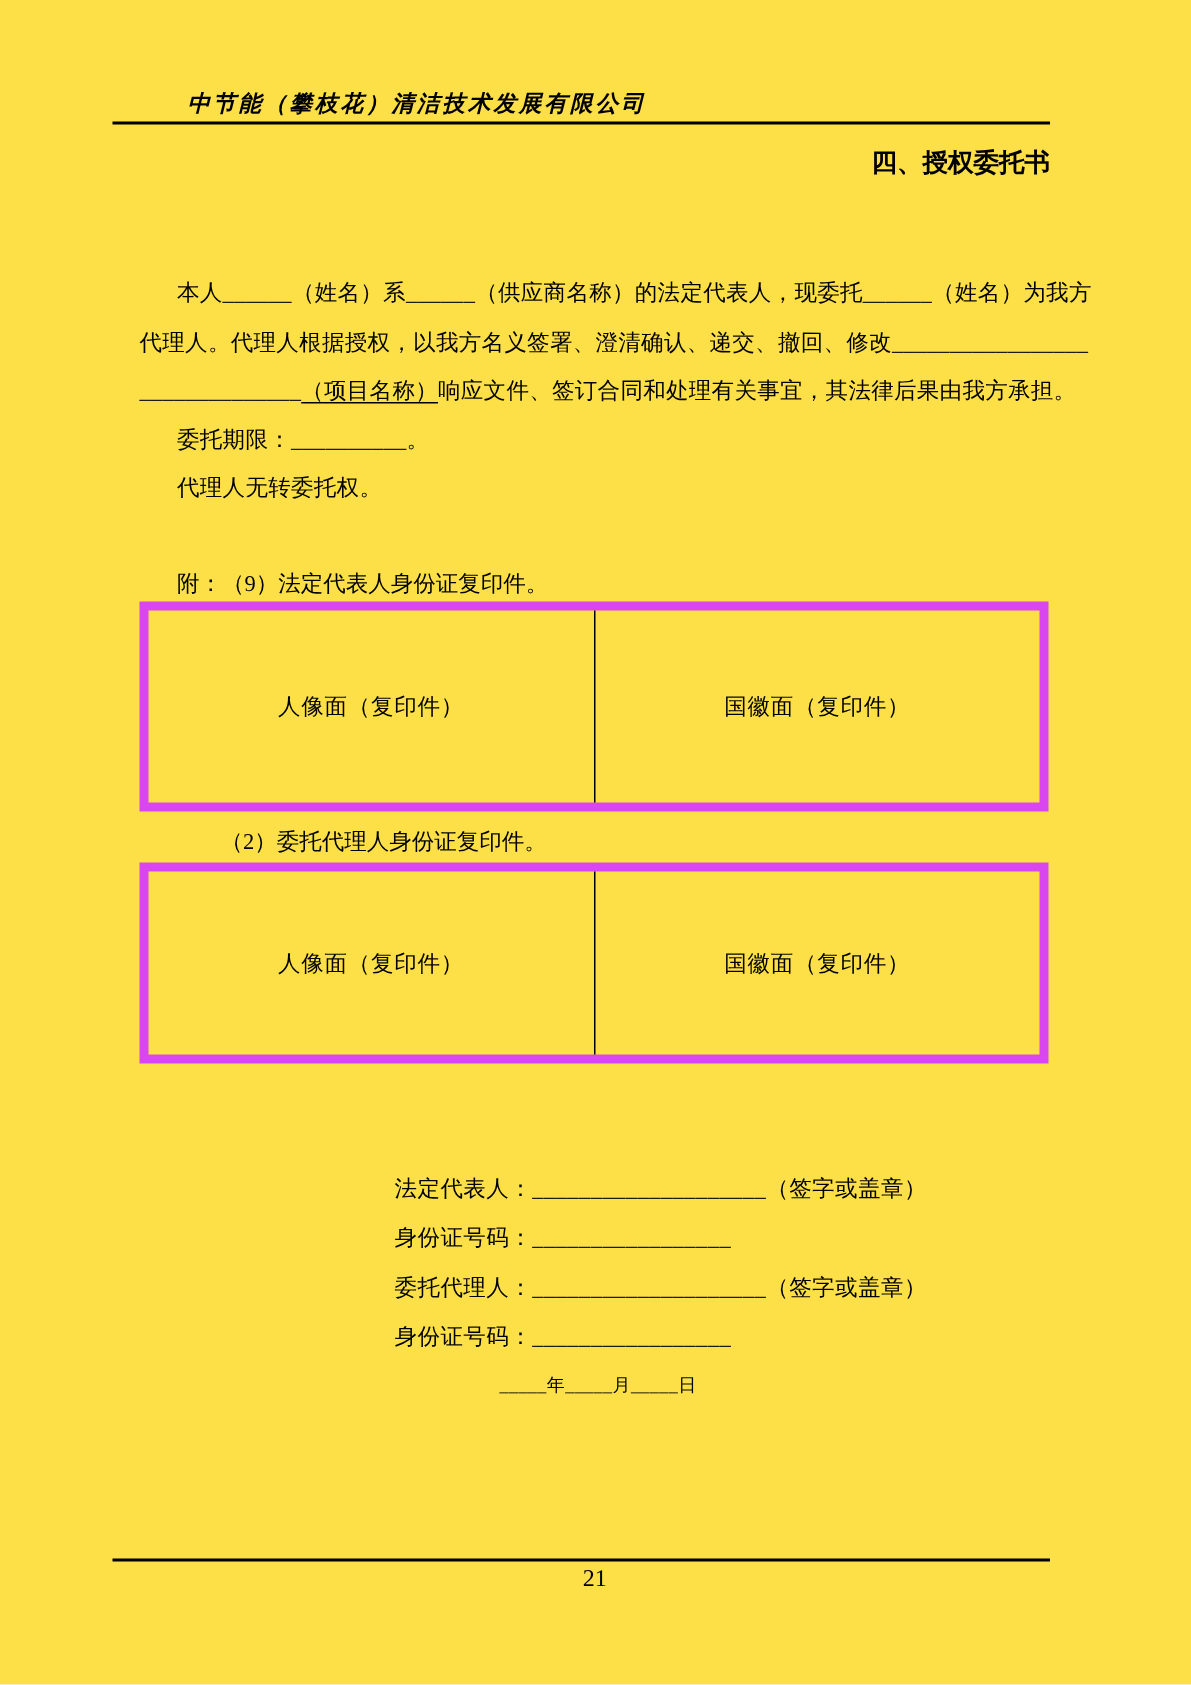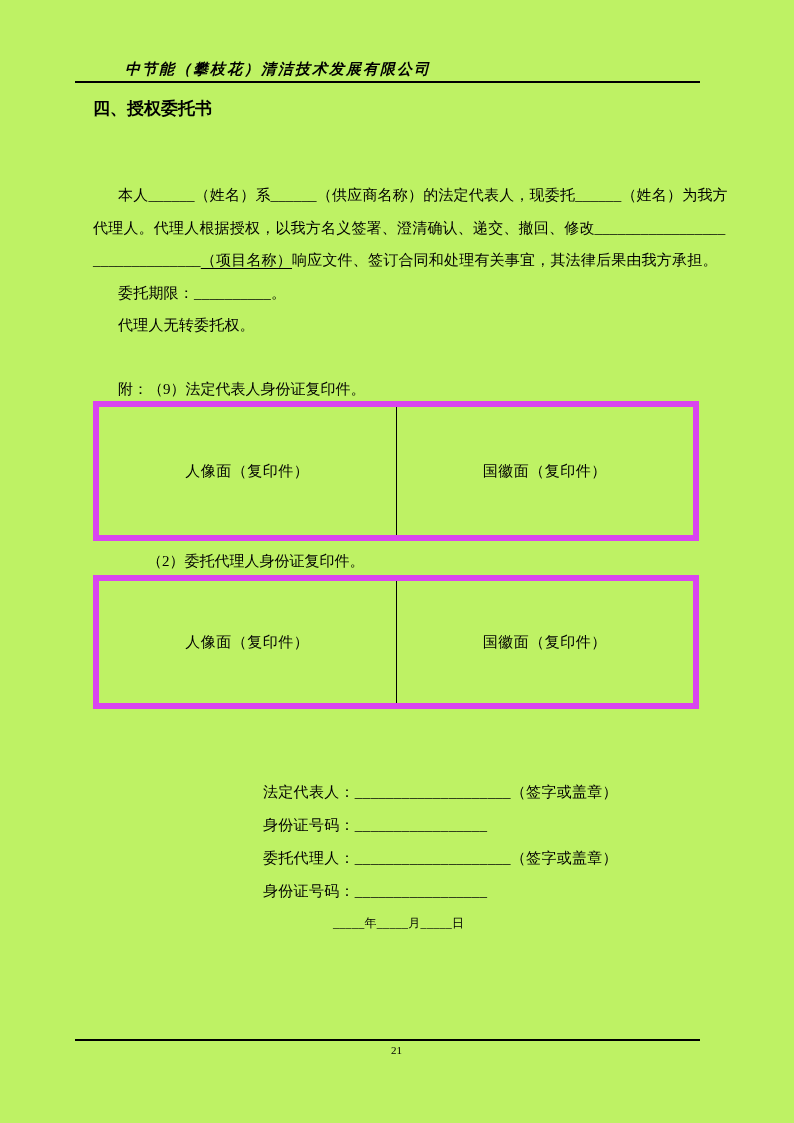--- a/index.html
+++ b/index.html
@@ -1,20 +1,20 @@
 <!DOCTYPE html>
 <html><head>
 <meta charset="utf-8">
 <style>
   html, body { margin: 0; padding: 0; background: #ffffff; }
   .page {
     position: relative;
     width: 794px;
     height: 1123px;
-    background: #bef264;
+    background: #fde047;
     font-family: "Liberation Serif", "DejaVu Serif", serif;
     color: #000000;
     overflow: hidden;
   }
   .abs { position: absolute; white-space: nowrap; }
 
   
   .header-company {
     left: 125px; top: 60px;
     font-size: 15px;
@@ -24,21 +24,21 @@
   }
   .header-rule {
     left: 75px; top: 81px;
     width: 625px; height: 2px;
     background: #000000;
   }
 
   
   .doc-title {
     left: 93px; top: 97px; width: 607px;
-    text-align: left;
+    text-align: right;
     font-family: "Liberation Sans", "DejaVu Sans", sans-serif;
     font-size: 17px;
     font-weight: bold;
   }
   .doc-subtitle {
     left: 93px; top: 124px; width: 607px;
     text-align: center;
     font-family: "Liberation Sans", "DejaVu Sans", sans-serif;
     font-size: 16px;
     font-weight: bold;
@@ -89,21 +89,21 @@
 
   
   .footer-rule {
     left: 75px; top: 1039px;
     width: 625px; height: 2px;
     background: #000000;
   }
   .footer-num {
     left: 93px; top: 1044px; width: 607px;
     text-align: center;
-    font-size: 11px;
+    font-size: 16px;
   }
 </style>
 </head>
 <body>
 
 <div class="page">
 
   <div class="abs header-company">中节能（攀枝花）清洁技术发展有限公司</div>
   <div class="abs header-rule"></div>
 

